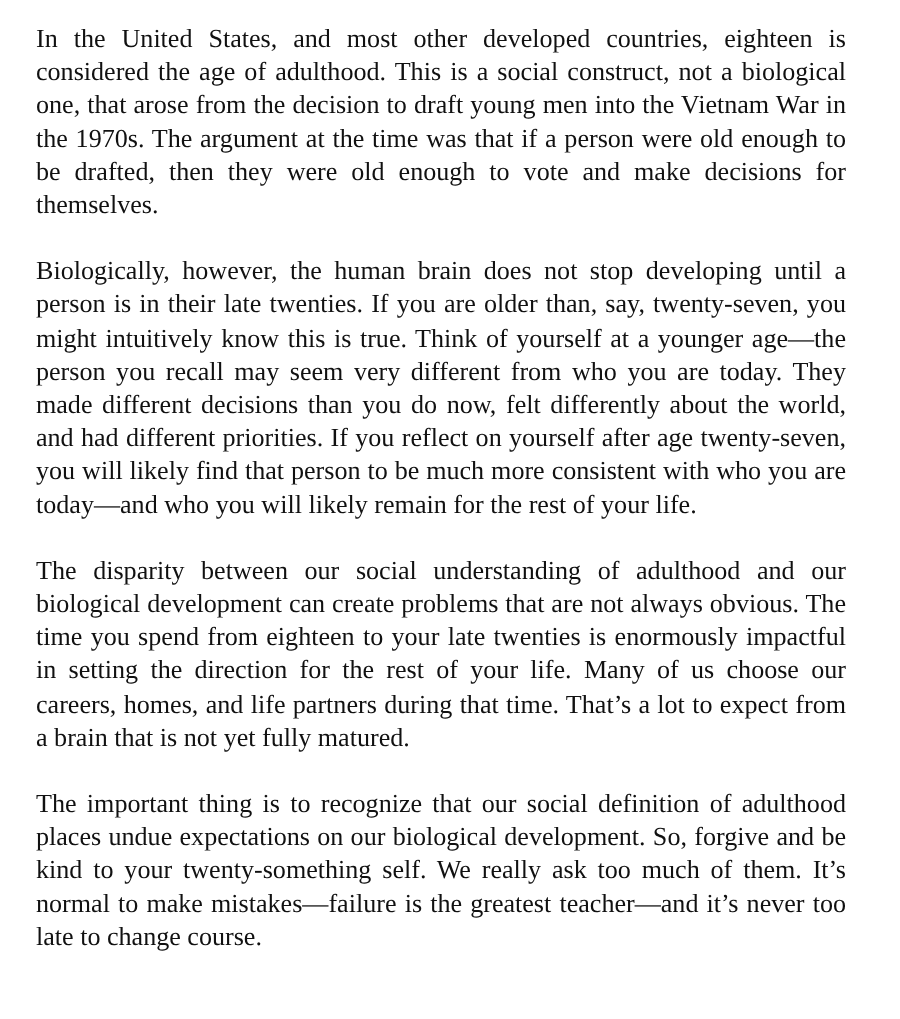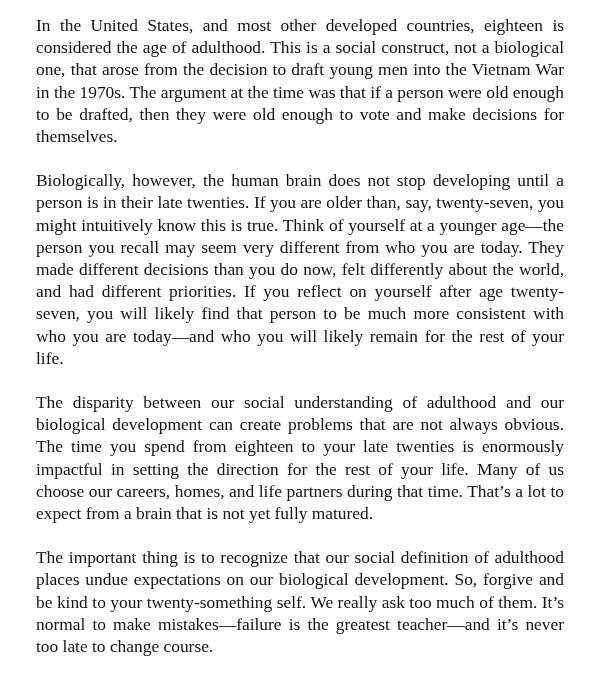--- a/index.html
+++ b/index.html
@@ -2,21 +2,21 @@
 <html><head>
   <meta charset="utf-8">
   <style>
     html, body { margin: 0; padding: 0; background: #ffffff; }
     body { width: 600px; height: 679px; overflow: hidden; }
     .page {
       position: relative;
       width: 600px;
       height: 679px;
       box-sizing: border-box;
-      padding: 14px 36px 0 36px;
+      padding: 14px 36px 0 24px;
       font-family: "Liberation Serif", "DejaVu Serif", serif;
       font-size: 17.4px;
       line-height: 22.2px;
       color: #111111;
     }
     .para {
       margin: 0 0 22px 0;
       text-align: justify;
       text-align-last: left;
       hyphens: none;

